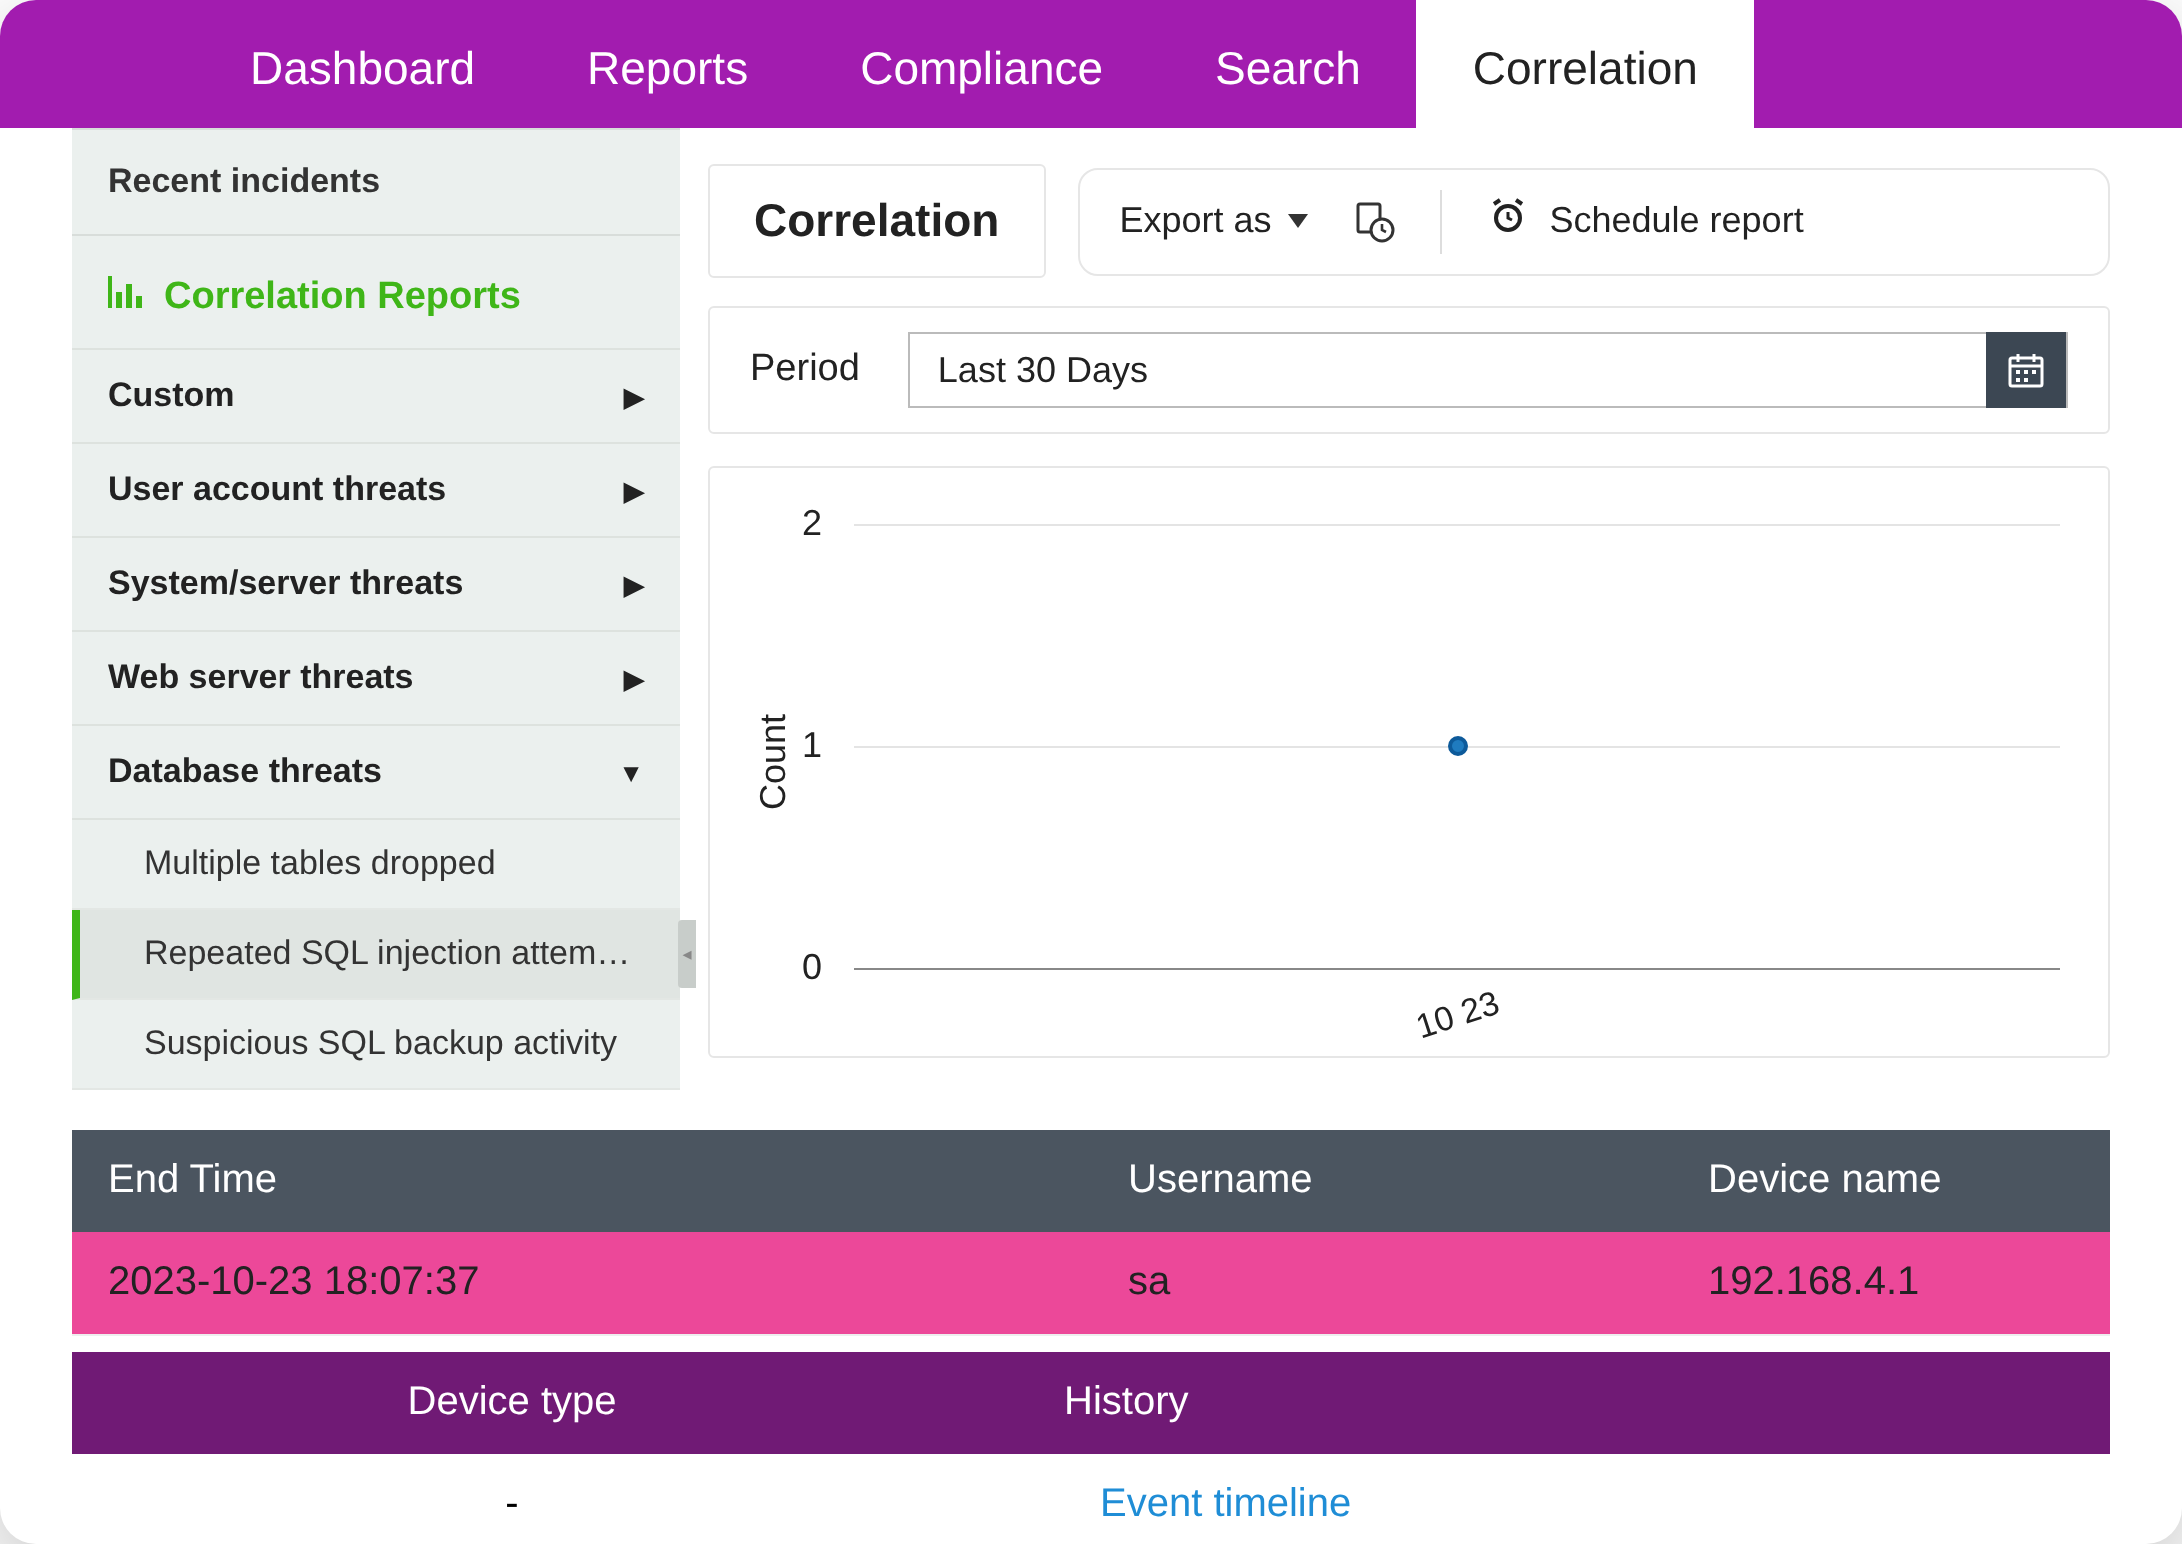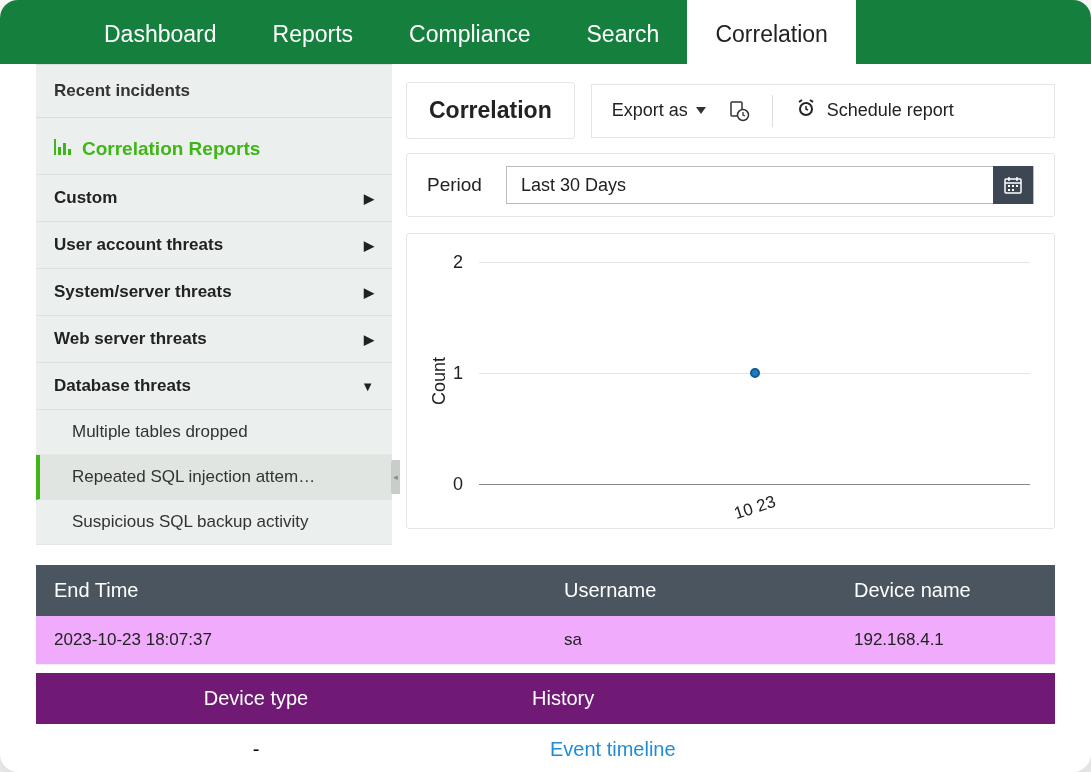--- a/index.html
+++ b/index.html
@@ -1,42 +1,42 @@
 <!DOCTYPE html>
 <html><head>
   <meta charset="utf-8">
   <style>
     * { margin: 0; padding: 0; box-sizing: border-box; font-family: -apple-system, BlinkMacSystemFont, "Segoe UI", Arial, sans-serif; }
     body { background: #fff; }
     .app { width: 1091px; height: 772px; background: #fff; border-radius: 18px; overflow: hidden; box-shadow: 0 16px 48px rgba(0,0,0,0.25); margin: 0; position: relative; }
 
     
-    .topnav { display: flex; background: #15803d; height: 64px; padding: 0 0 0 76px; align-items: stretch; }
+    .topnav { display: flex; background: #a21caf; height: 64px; padding: 0 0 0 97px; align-items: stretch; }
     .topnav .tab { color: #fff; font-size: 23px; display: flex; align-items: center; padding: 0 28px; cursor: pointer; border-top: 4px solid transparent; }
     .topnav .tab.active { background: #fff; color: #222; }
 
     
     .main { display: flex; padding: 0; align-items: flex-start; }
 
     
-    .sidebar { width: 356px; background: #ebf0ee; border-top: 1px solid #d8ddda; margin-left: 36px; }
+    .sidebar { width: 304px; background: #ebf0ee; border-top: 1px solid #d8ddda; margin-left: 36px; }
     .sidebar-header { padding: 16px 18px; font-weight: 600; font-size: 17px; color: #333; border-bottom: 1px solid #d8ddda; }
     .sidebar-section-title { padding: 20px 18px 14px 18px; color: #3fb618; font-weight: 700; font-size: 19px; display: flex; align-items: flex-start; border-bottom: 1px solid #dde2de; }
     .sidebar-section-title .ico { margin-right: 10px; color: #3fb618; }
     .sidebar-item { padding: 13px 18px; font-weight: 700; font-size: 17px; color: #222; display: flex; justify-content: space-between; align-items: center; border-bottom: 1px solid #dde2de; cursor: pointer; }
     .sidebar-item .chev { font-size: 13px; color: #222; }
     .sidebar-sub { padding: 12px 18px 12px 36px; font-size: 17px; color: #333; border-bottom: 1px solid #e3e7e4; cursor: pointer; font-weight: 400; position: relative; }
     .sidebar-sub.active { background: #e0e5e2; border-left: 4px solid #3fb618; padding-left: 32px; }
     .scroll-nub { position: absolute; right: -8px; top: 50%; transform: translateY(-50%); width: 9px; height: 34px; background: #c8cdca; border-radius: 2px 0 0 2px; display: flex; align-items: center; justify-content: center; font-size: 9px; color: #888; }
 
     
     .content { flex: 1; padding: 18px 36px 0 14px; }
     .titlebar { display: flex; align-items: center; gap: 16px; margin-bottom: 14px; }
     .title-box { background: #fff; border: 1px solid #e6e6e6; border-radius: 3px; padding: 14px 22px; font-size: 23px; font-weight: 700; color: #222; }
-    .toolbar-box { background: #fff; border: 1px solid #e6e6e6; border-radius: 0; padding: 10px 20px; display: flex; align-items: center; gap: 22px; font-size: 18px; color: #222; }
+    .toolbar-box { background: #fff; border: 1px solid #e6e6e6; border-radius: 10px; padding: 10px 20px; display: flex; align-items: center; gap: 22px; font-size: 18px; color: #222; }
     .toolbar-box .sep { width: 1px; height: 32px; background: #ddd; }
     .export { display: flex; align-items: center; gap: 8px; cursor: pointer; }
     .caret-down { width:0; height:0; border-left:5px solid transparent; border-right:5px solid transparent; border-top:7px solid #333; display:inline-block; }
     .clock-doc { display:inline-flex; align-items:center; cursor:pointer; }
     .schedule { display: flex; align-items: center; gap: 10px; cursor: pointer; font-weight: 500; }
     .alarm-ico { font-size: 20px; }
 
     .period-row { background: #fff; border: 1px solid #e6e6e6; border-radius: 3px; padding: 12px 20px; display: flex; align-items: center; gap: 24px; margin-bottom: 16px; }
     .period-label { font-size: 19px; color: #222; }
     .period-select { flex: 1; border: 1px solid #bbb; display: flex; align-items: center; justify-content: space-between; padding: 0; height: 38px; }
@@ -48,21 +48,21 @@
     .chart-area { position: absolute; left: 72px; right: 24px; top: 28px; bottom: 44px; }
     .grid-line { position: absolute; left: 0; right: 0; height: 1px; background: #e4e4e4; }
     .grid-line.axis { background: #888; }
     .tick-label { position: absolute; left: -26px; font-size: 18px; color: #222; transform: translateY(-50%); }
     .x-tick { position: absolute; bottom: -34px; font-size: 17px; color: #222; transform: translateX(-50%) rotate(-18deg); }
     .point { position: absolute; width: 10px; height: 10px; background: #1f7bbf; border: 2px solid #0d5a9a; border-radius: 50%; transform: translate(-50%, -50%); }
 
     
     .table-wrap { margin: 20px 36px 0 36px; }
     .t-head { background: #4b5560; color: #fff; display: flex; font-size: 20px; }
-    .t-row { display: flex; background: #f0abfc; font-size: 17px; color: #222; border-bottom: 1px solid #eee; }
+    .t-row { display: flex; background: #ec4899; font-size: 20px; color: #222; border-bottom: 1px solid #eee; }
     .t-cell { padding: 14px 18px; }
     .c-endtime { flex: 0 0 510px; }
     .c-username { flex: 0 0 290px; }
     .c-device { flex: 1; }
     .t-head2 { background: #701a75; color: #fff; display: flex; font-size: 20px; margin-top: 8px; }
     .c-dtype { flex: 0 0 440px; text-align: center; }
     .c-history { flex: 1; text-align: left; padding-left: 56px; }
     .t-row2 { display: flex; background: #fff; font-size: 20px; }
     .link-blue { color: #1f8dd6; cursor: pointer; }
   </style>

